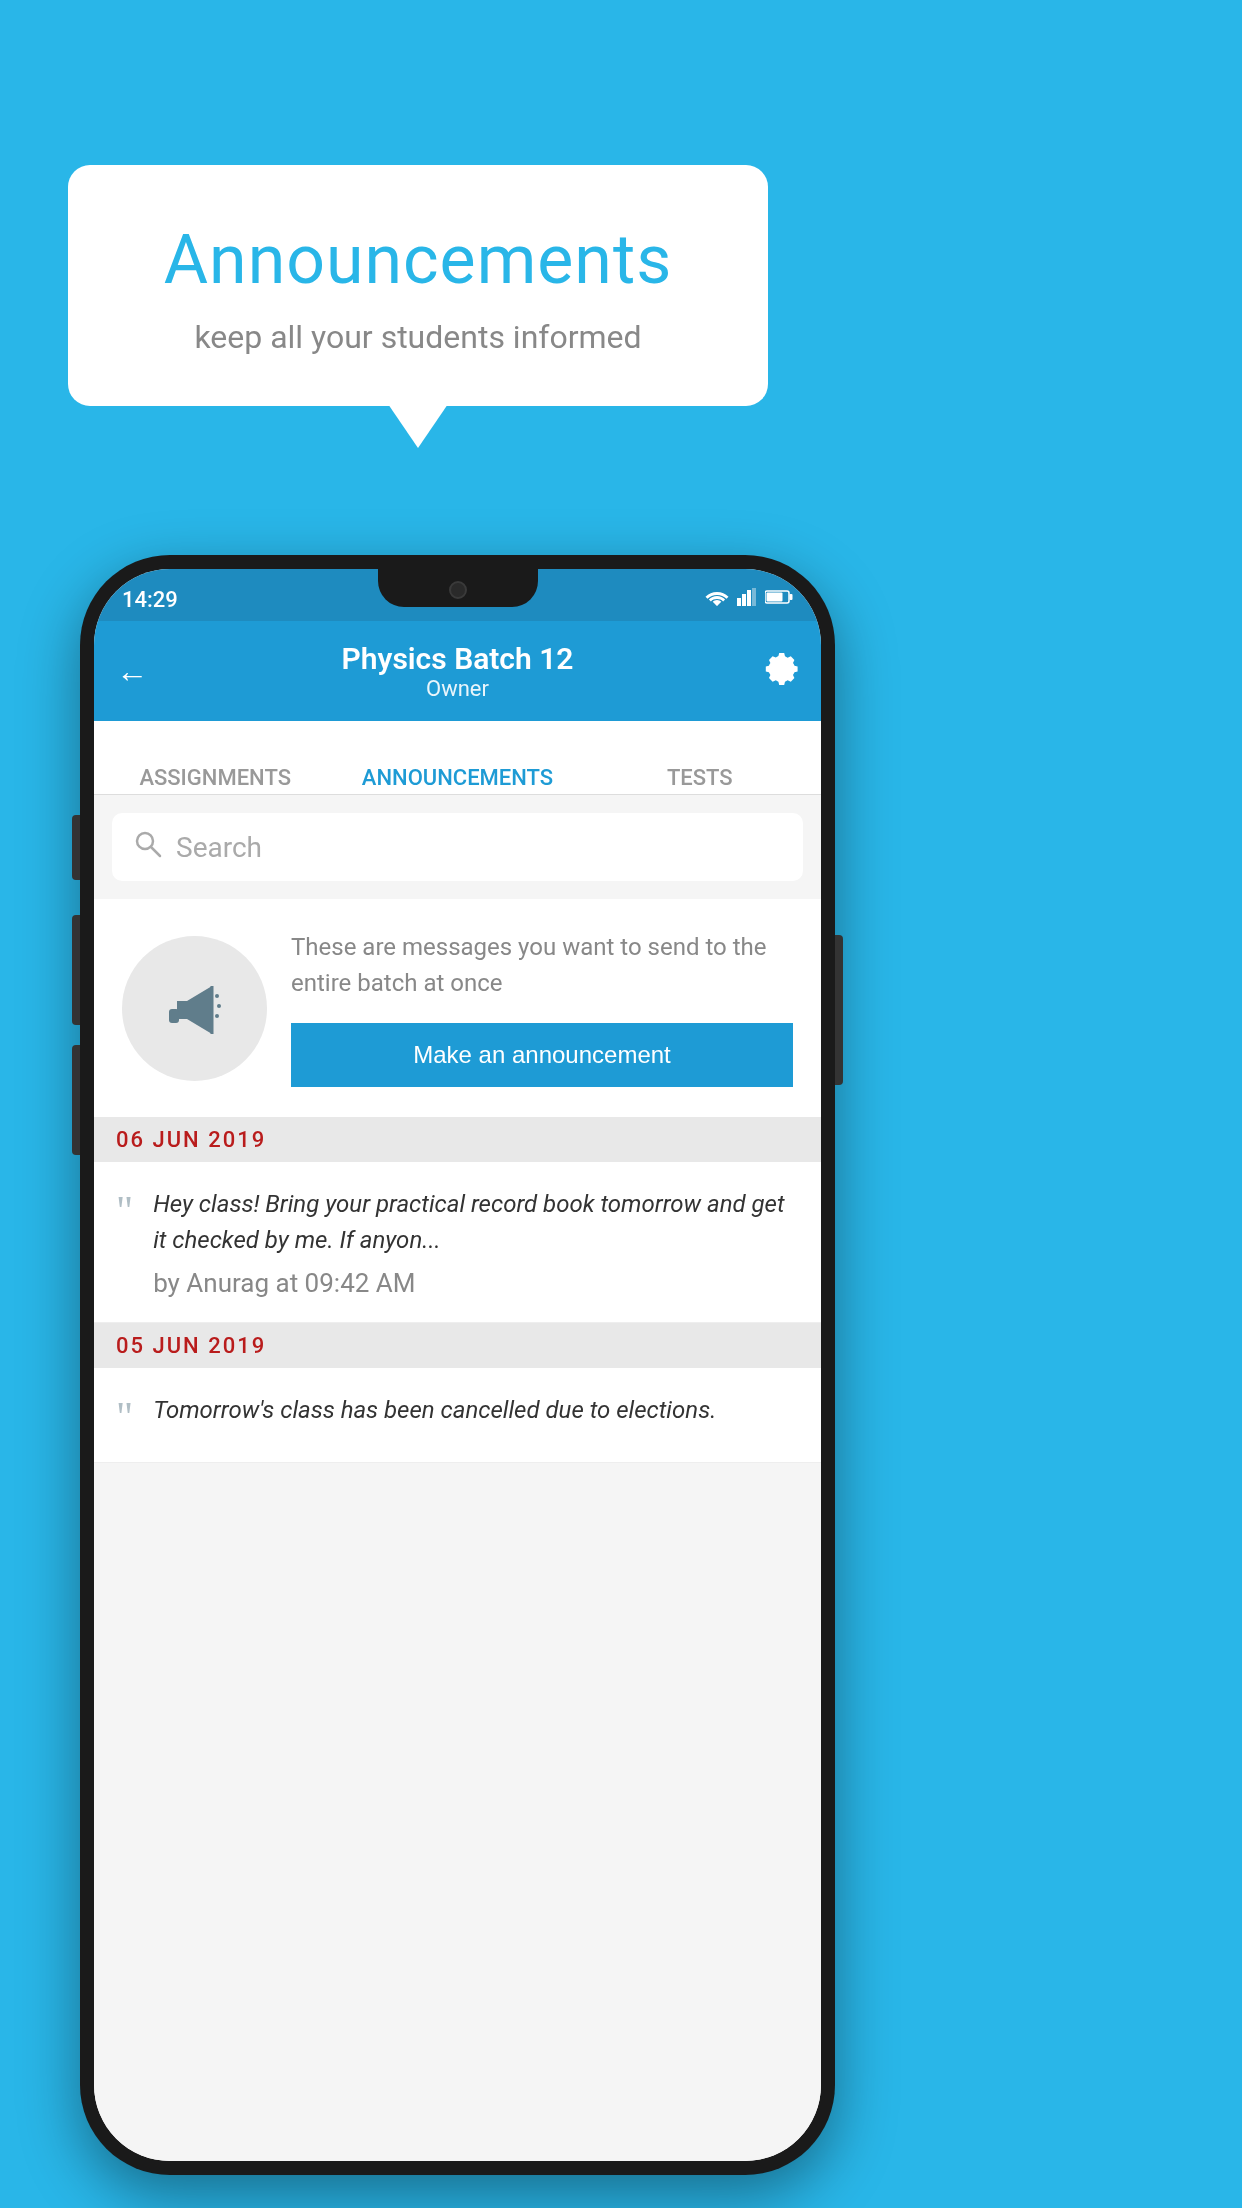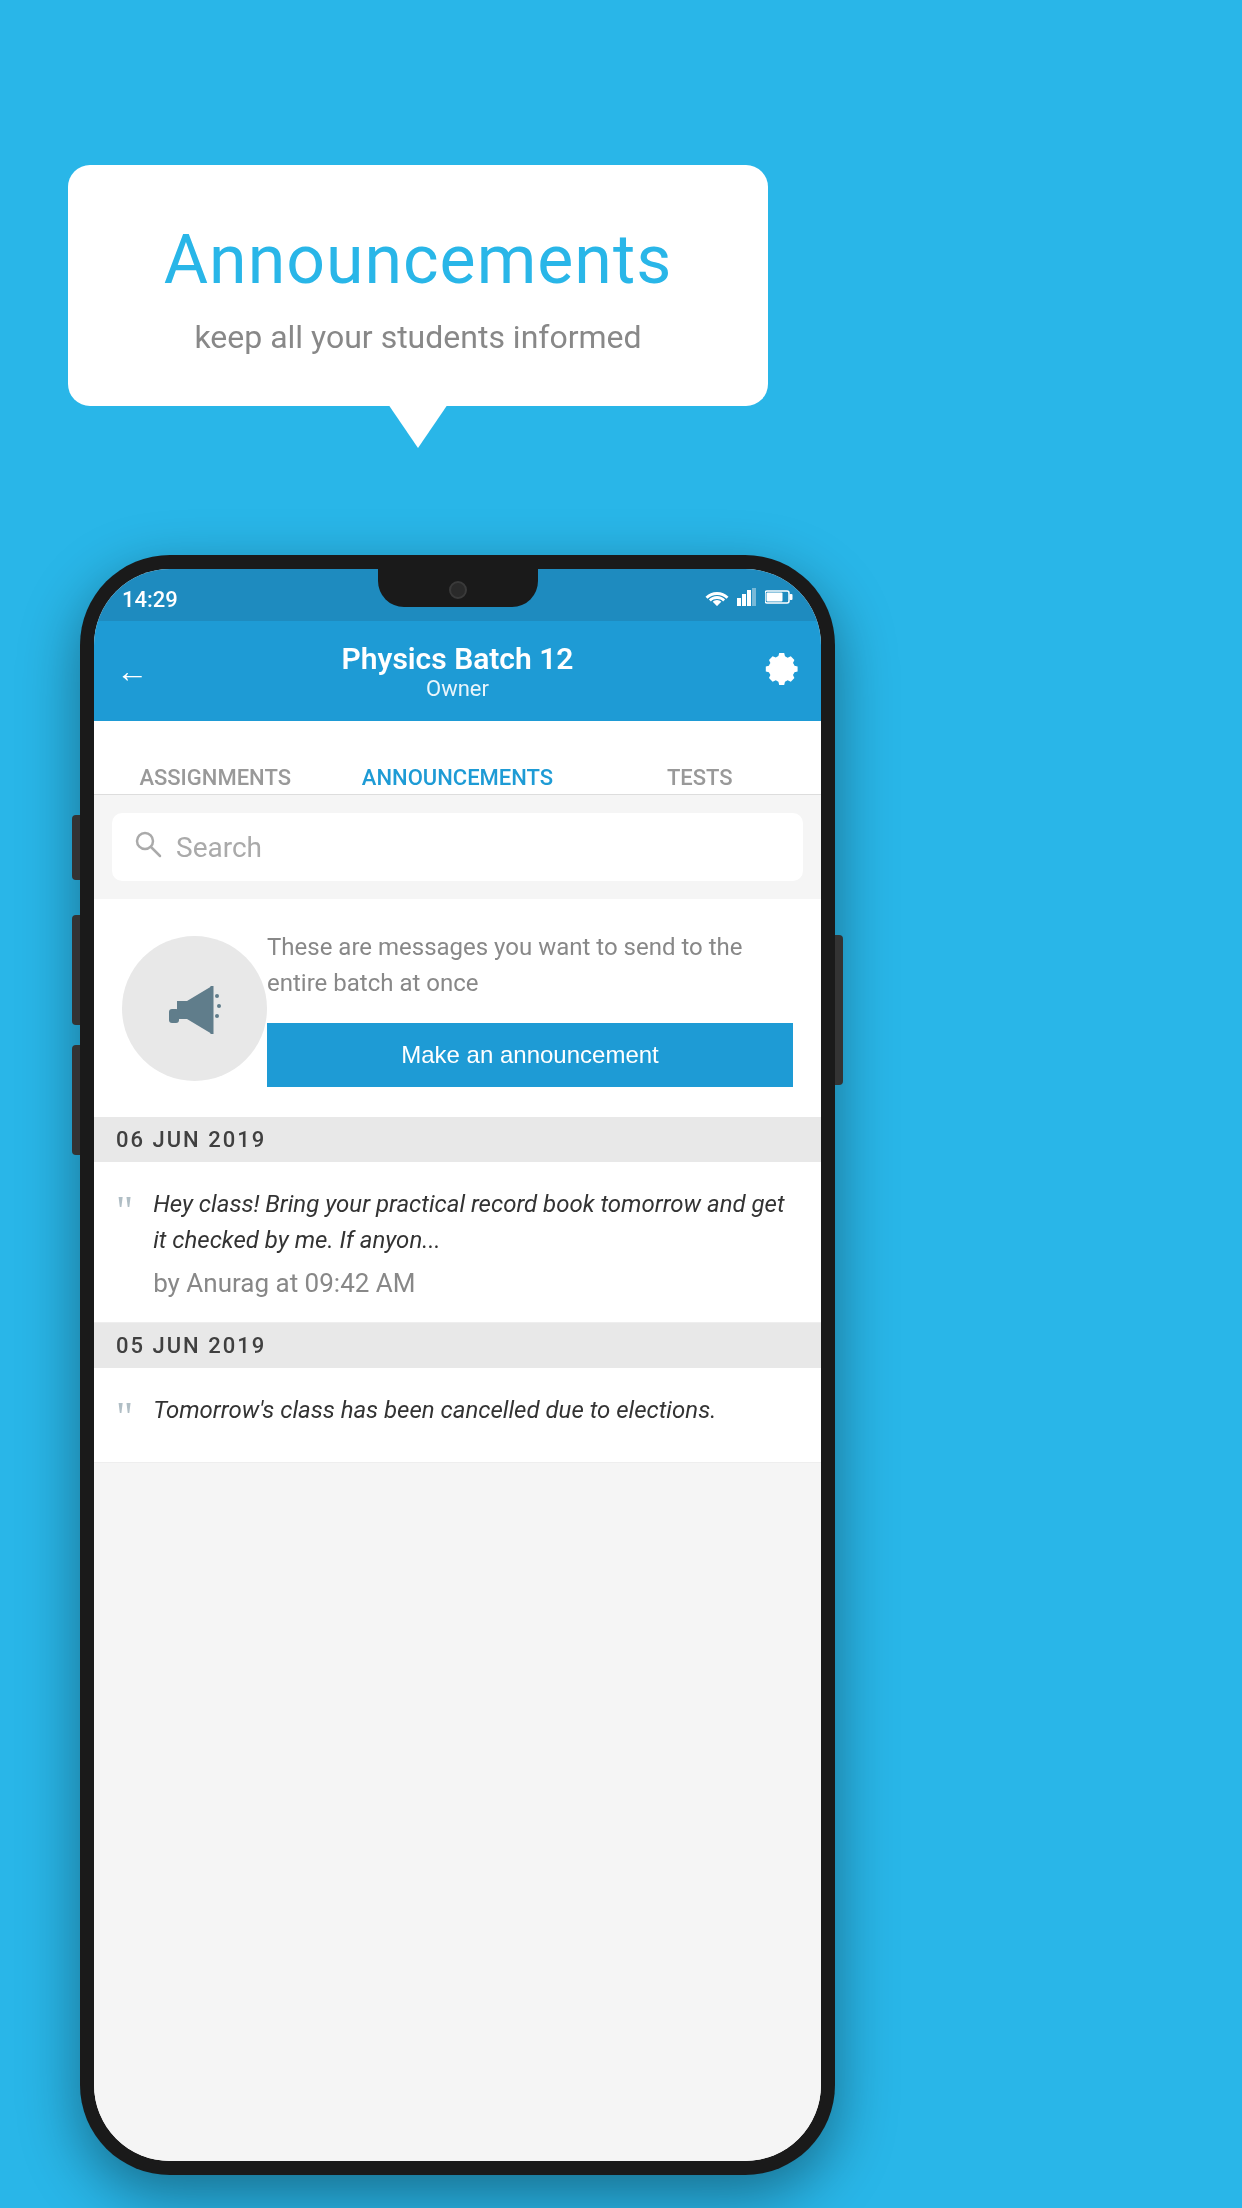--- a/index.html
+++ b/index.html
@@ -280,20 +280,21 @@
       font-size: 28px;
     }
 
     
     .announcement-prompt {
       background: white;
       margin: 18px 0 0 0;
       padding: 30px 28px;
       display: flex;
       align-items: center;
+      gap: 24px;
     }
     .megaphone-circle {
       width: 145px;
       height: 145px;
       border-radius: 50%;
       background: #e8e8e8;
       flex-shrink: 0;
       display: flex;
       align-items: center;
       justify-content: center;
@@ -325,21 +326,21 @@
 
     
     .date-divider {
       background: #e8e8e8;
       padding: 10px 22px;
       display: flex;
       gap: 12px;
     }
     .date-divider-text {
       font-size: 22px;
-      color: #404040;
+      color: #b91c1c;
       font-weight: 500;
       letter-spacing: 2px;
     }
 
     
     .announcement-item {
       background: white;
       padding: 24px 22px;
       display: flex;
       align-items: flex-start;

